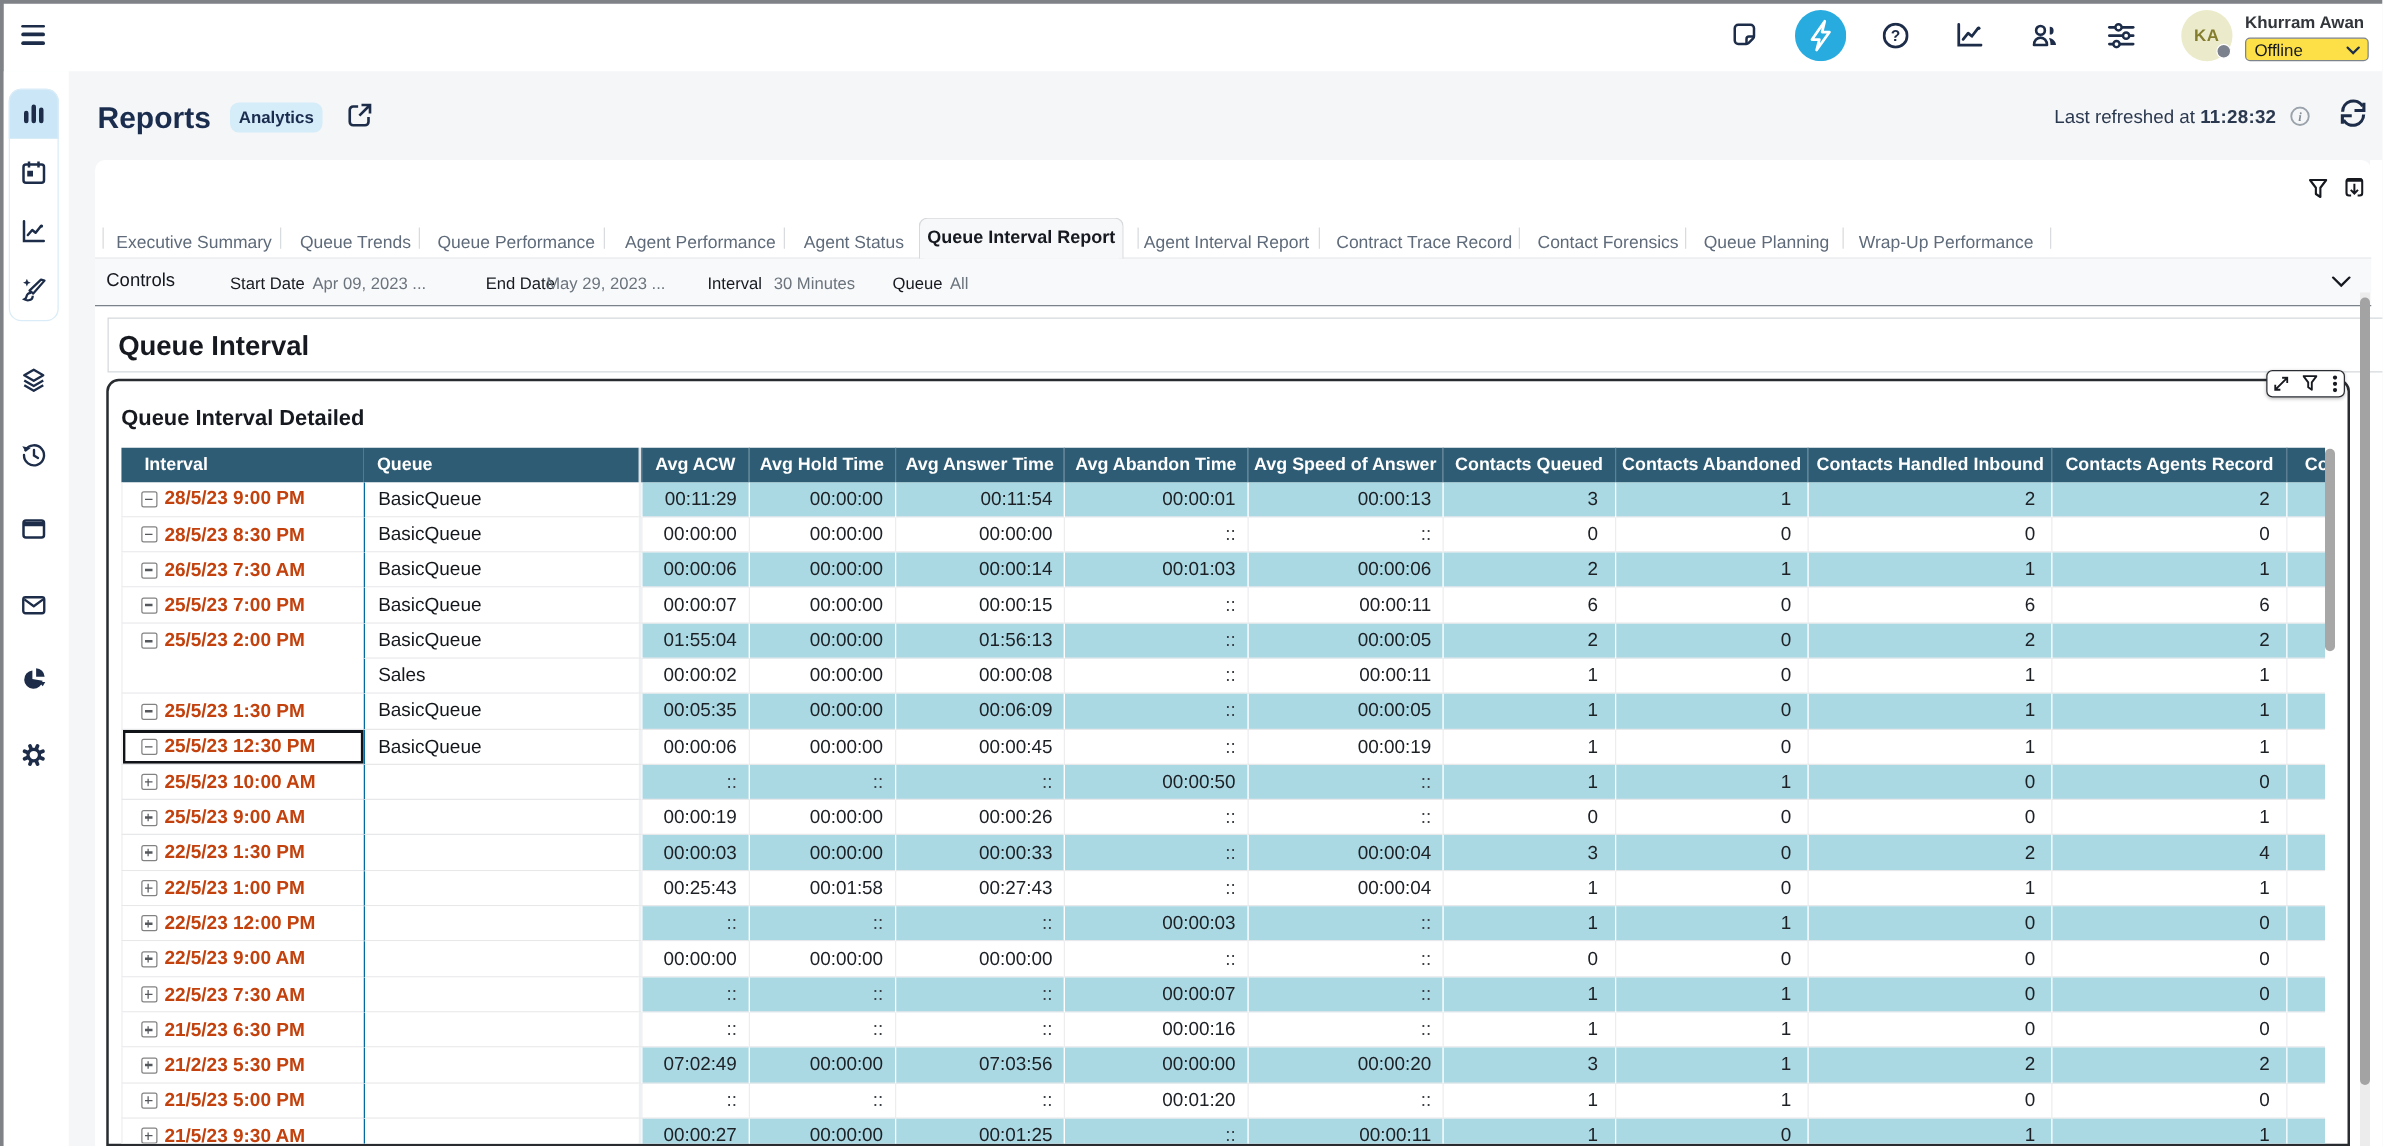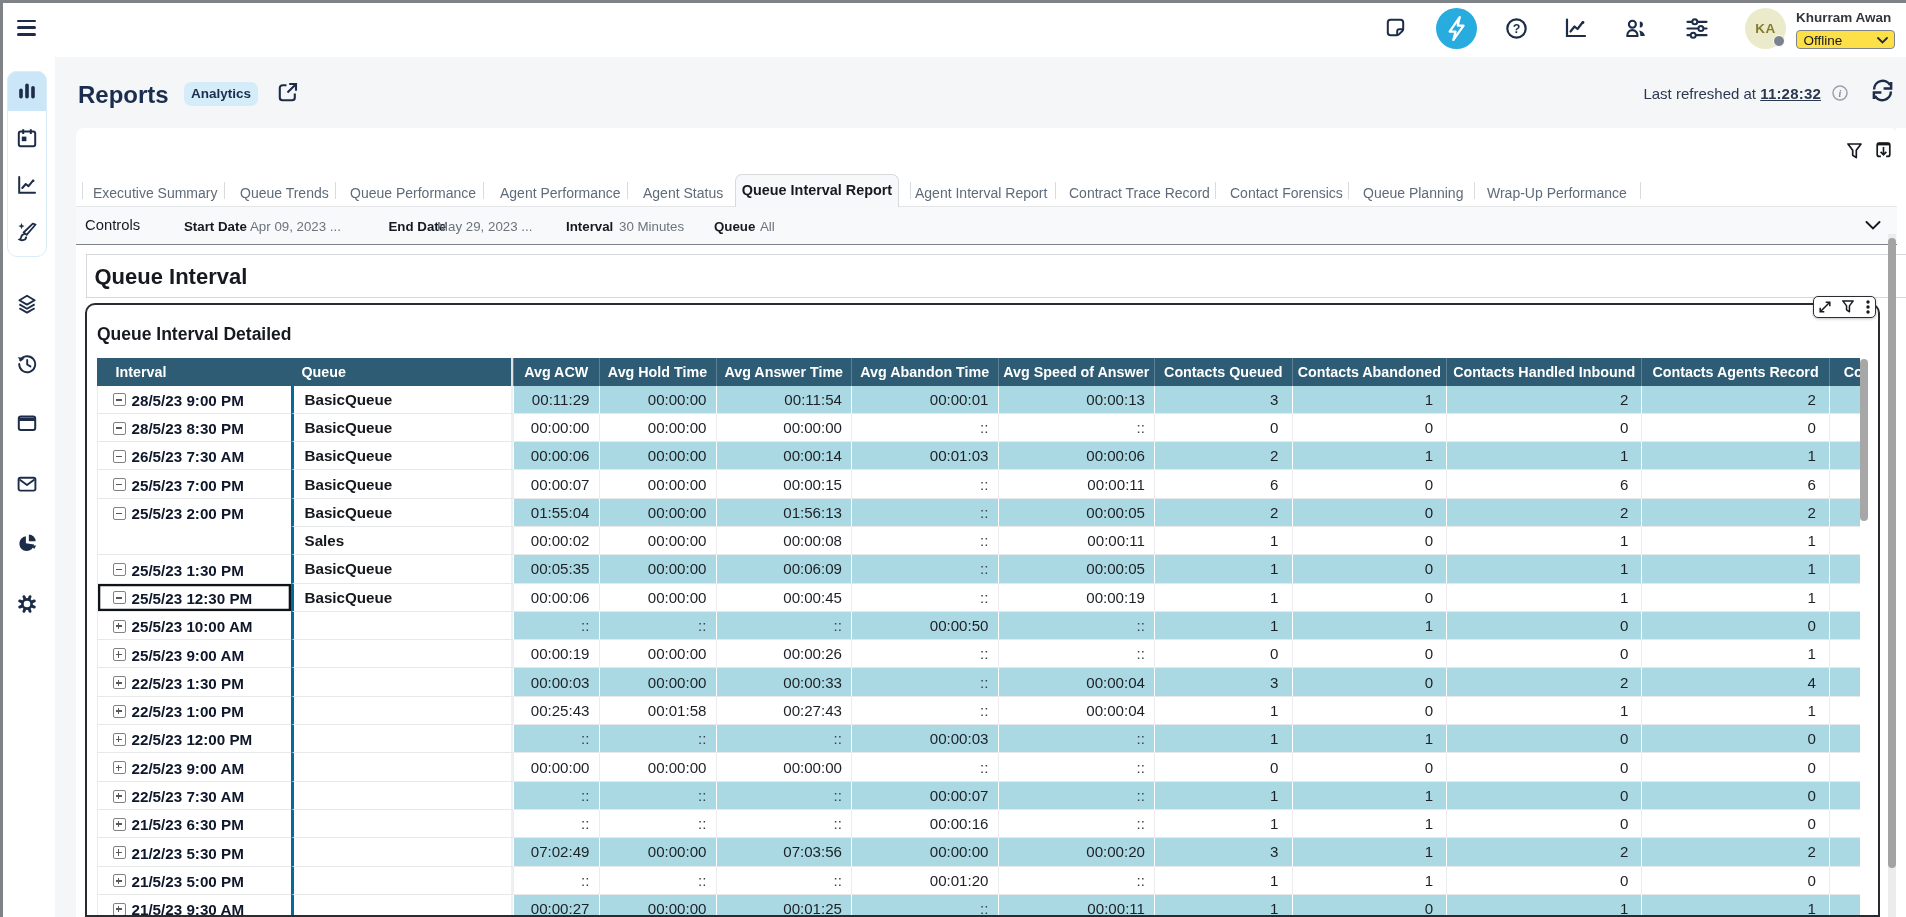--- a/index.html
+++ b/index.html
@@ -20,37 +20,37 @@
 #sidebar { left:3px; top:57px; width:52px; height:860px; background:#fff; }
 #sbgroup { left:6.5px; top:71px; width:40px; height:186px; border:1.5px solid #d9ecf7; border-radius:10px; }
 #sbactive { left:6.5px; top:71px; width:40px; height:40px; background:#cbe6f6; border-radius:10px 10px 0 0; }
 .sbi { left:16.5px; width:20px; height:20px; }
 
 
 #h1 { left:78px; top:81px; font-size:24px; font-weight:bold; color:#1b2d4f; }
 #badge { left:184px; top:81.5px; width:74px; height:24px; background:#d5ecf9; border-radius:7px; color:#1b2d4f;
   font-size:13.5px; font-weight:bold; text-align:center; line-height:24px; }
 #lastref { top:85px; right:85px; font-size:15px; color:#2b3950; }
-#lastref b { letter-spacing:0.2px;text-decoration:underline; }
+#lastref b { letter-spacing:0.2px; }
 
 
 #card { left:75.5px; top:128px; width:1821.5px; height:789px; background:#fff; border-radius:8px 8px 0 0; }
 
 
 .tab { position:absolute; top:185px; font-size:14px; color:#5f6b7a; white-space:nowrap; }
 .tsep { position:absolute; top:182px; width:1px; height:17px; background:#d8dcdf; }
 #tabline { left:75.5px; top:206.2px; width:1821.5px; height:1.2px; background:#e3e5e7; }
 #activetab { left:735px; top:174px; width:164px; height:33.2px; background:#f7f8fa; border:1.3px solid #d7dadd;
   border-bottom:none; border-radius:7px 7px 0 0; text-align:center; font-size:14.4px; font-weight:bold;
   color:#16191f; line-height:31px; z-index:3; }
 
 
 #controls { left:75.5px; top:207.4px; width:1821.5px; height:37.6px; background:#f8f9fb; border-bottom:1.3px solid #7b828a; }
 #controls span { position:absolute; top:11.5px; font-size:13.3px; white-space:nowrap; }
-.clab { font-weight:bold; color:#16191f; }
+.clab { font-weight:normal; color:#16191f; }
 .cval { color:#6b737c; }
 
 
 #qibox { left:85.5px; top:254px; width:1884px; height:44px; border:1.3px solid #d5d9dd; background:#fff; }
 #qibox .t { position:absolute; left:8px; top:9px; font-size:22px; font-weight:bold; color:#16191f; }
 #spinner { position:absolute; right:6.5px; top:8.5px; width:19px; height:26px; background:#f0f1f1; border-radius:3px; }
 
 
 #widget { left:84.5px; top:303px; width:1795px; height:614px; border:2.5px solid #282c31; border-radius:10px 10px 0 0;
   background:#fff; overflow:hidden; }
@@ -67,29 +67,29 @@
 col.c9{width:195.2px} col.c10{width:187.5px} col.c11{width:122px}
 th { height:28px; background:#2e5c74; color:#fff; font-size:14.3px; font-weight:bold; text-align:center;
   border-left:1px solid #5d8095; padding:0; white-space:nowrap; overflow:hidden; }
 th.int { text-align:left; padding-left:19px; border-left:none; }
 th.q { text-align:left; padding-left:11px; border-left:none; }
 th.sep { background:#dfe3e6; border-left:none; }
 th.co { text-align:left; padding-left:14px; }
 td { height:28.3px; padding:0; vertical-align:middle; font-size:15.1px; color:#1d2126; border-bottom:1px solid #e7e8ea;
   white-space:nowrap; overflow:hidden; background:#fff; }
 td.int { padding-left:15px; border-left:1px solid #ececee; }
-td.q { padding-left:11px; font-weight:bold; font-size:15.2px; color:#14171c; border-left:3px solid #0369a1; }
+td.q { padding-left:11px; font-weight:normal; font-size:15.2px; color:#14171c; border-left:1px solid #0369a1; }
 td.sep { background:#eef1f3; }
 td.n { text-align:right; }
 td.t { padding-right:9px; }
 td.c { padding-right:13px; }
 tr.h td.n, tr.h td.sep2 { background:#aad9e4; border-left:1px solid #fff; }
 tr.w td.n { border-left:1px solid #ededef; }
 td.dc { color:#3a3f45; }
-.dt { font-weight:bold; font-size:15.2px; color:#0f172a; vertical-align:middle; }
+.dt { font-weight:bold; font-size:15.2px; color:#c2410c; vertical-align:middle; }
 .exp { display:inline-block; width:13px; height:13px; border:1.4px solid #828282; border-radius:2px;
   position:relative; vertical-align:middle; margin-right:6px; background:#fff; }
 .exp .xh { position:absolute; left:2px; top:4.6px; width:6.2px; height:1.6px; background:#55585c; }
 .exp .xv { position:absolute; left:4.3px; top:2.3px; width:1.6px; height:6.2px; background:#55585c; }
 #focuscell { box-shadow:inset 0 0 0 2.3px #101418; }
 
 
 #innersb { position:absolute; left:1773px; top:54px; width:8.5px; height:162px; background:#a7a7a7; border-radius:4.5px; }
 #pagetrack { left:1888px; top:234px; width:7.5px; height:683px; background:#ececec; }
 #pagesb { left:1887.5px; top:238px; width:8px; height:630px; background:#a3a3a3; border-radius:4.5px; }

